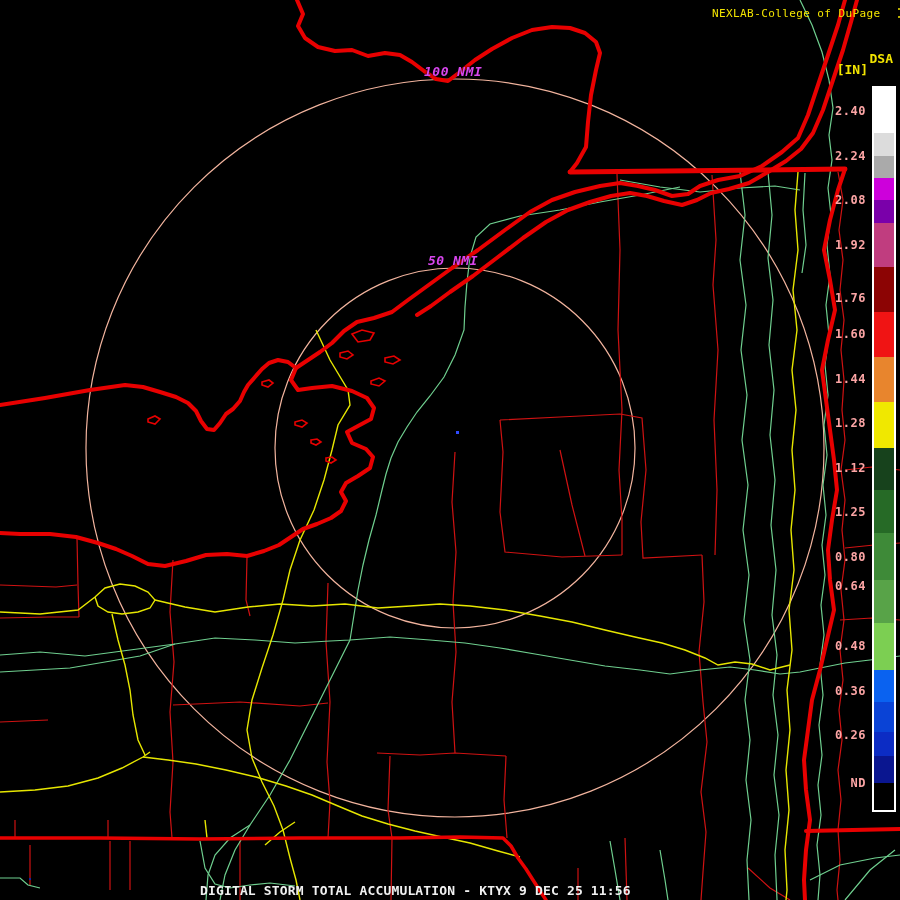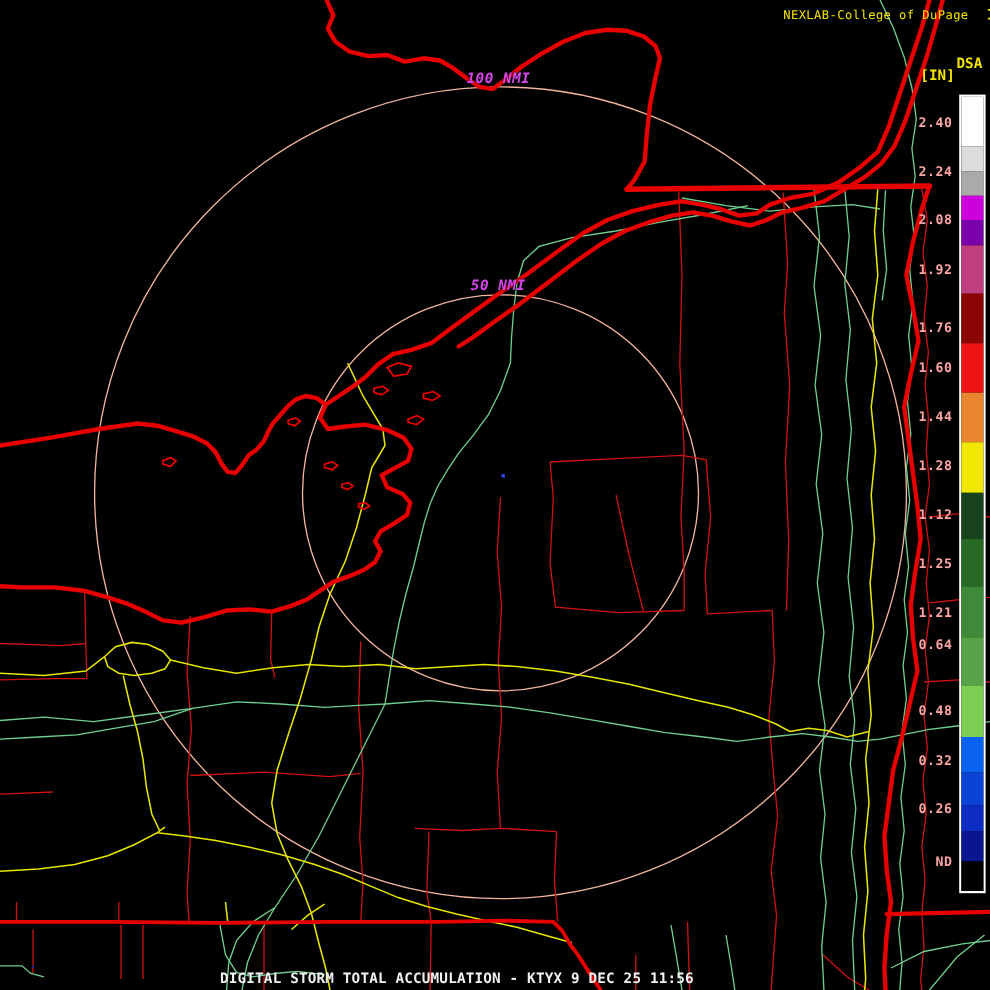--- a/index.html
+++ b/index.html
@@ -167,24 +167,24 @@
       <div class="tick" style="top: 104px;">2.40</div>
       <div class="tick" style="top: 148.6px;">2.24</div>
       <div class="tick" style="top: 193.2px;">2.08</div>
       <div class="tick" style="top: 237.8px;">1.92</div>
       <div class="tick" style="top: 291px;">1.76</div>
       <div class="tick" style="top: 327px;">1.60</div>
       <div class="tick" style="top: 371.6px;">1.44</div>
       <div class="tick" style="top: 416.2px;">1.28</div>
       <div class="tick" style="top: 460.8px;">1.12</div>
       <div class="tick" style="top: 505.4px;">1.25</div>
-      <div class="tick" style="top: 550px;">1.21</div>
+      <div class="tick" style="top: 550px;">0.80</div>
       <div class="tick" style="top: 579px;">0.64</div>
       <div class="tick" style="top: 639.2px;">0.48</div>
-      <div class="tick" style="top: 683.8px;">0.32</div>
+      <div class="tick" style="top: 683.8px;">0.36</div>
       <div class="tick" style="top: 728.4px;">0.26</div>
       <div class="tick" style="top: 776px;">ND</div>
     </div>
 
   <div class="ring-label" style="left:424px;top:64px;">100 NMI</div>
   <div class="ring-label" style="left:428px;top:253px;">50 NMI</div>
 
   <div class="txt caption">DIGITAL STORM TOTAL ACCUMULATION - KTYX 9 DEC 25 11:56</div>
 
 </div>

